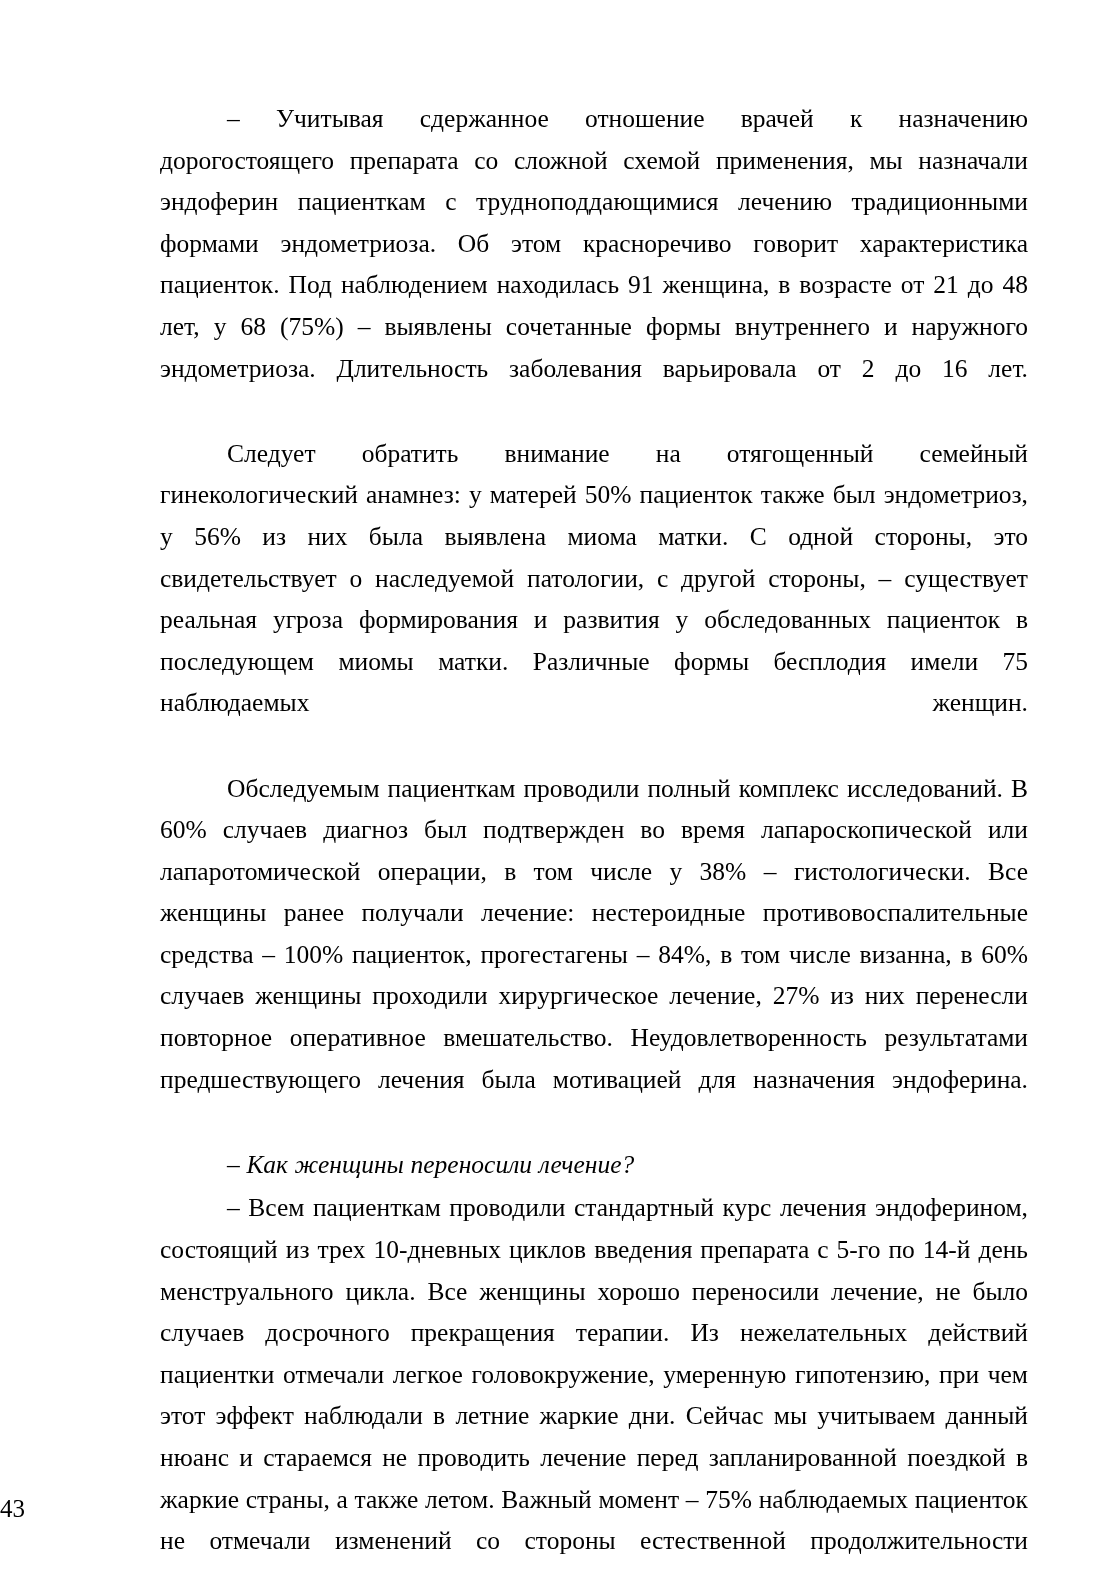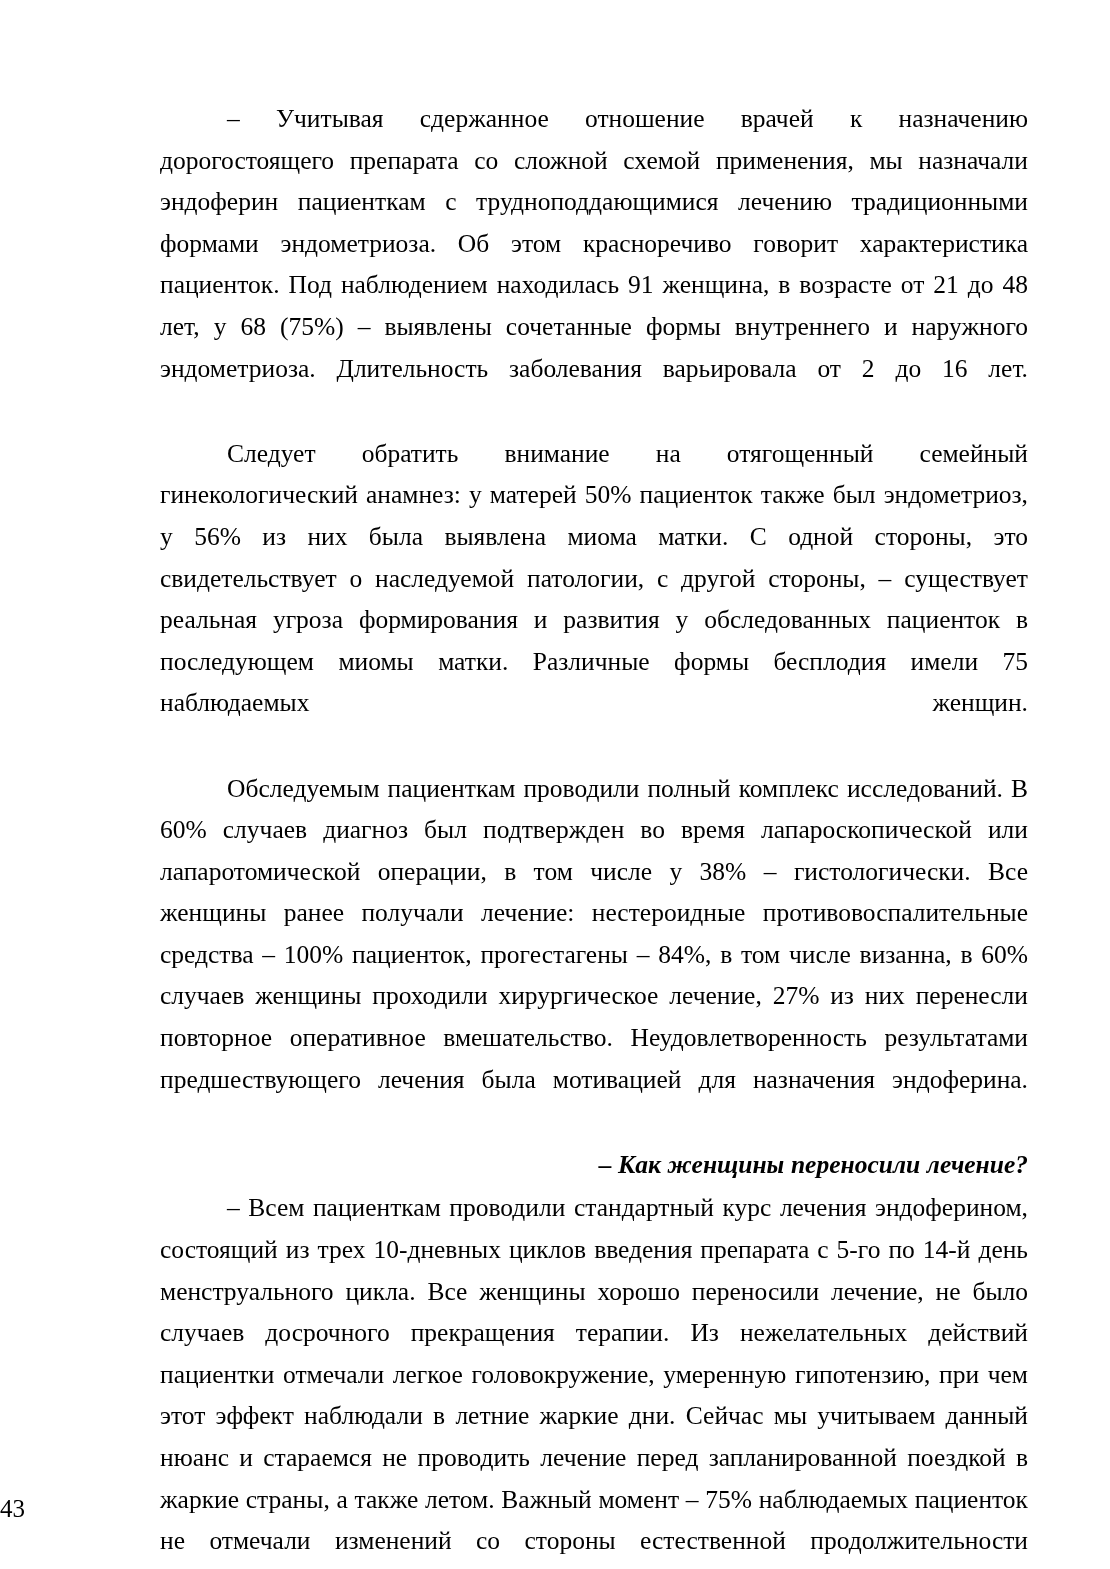--- a/index.html
+++ b/index.html
@@ -37,23 +37,23 @@
     hyphens: none;
     word-spacing: 0.01em;
   }
   
   .para::after {
     content: "";
     display: inline-block;
     width: 100%;
   }
   .para.q {
-    font-weight: bold;
+    font-weight: normal;
     font-style: italic;
-    text-align: right;
+    text-align: left;
     text-indent: 67px;
   }
   .para.q::after {
     content: none;
   }
   .page-number {
     position: absolute;
     left: 0;
     right: 0;
     top: 1494px;

